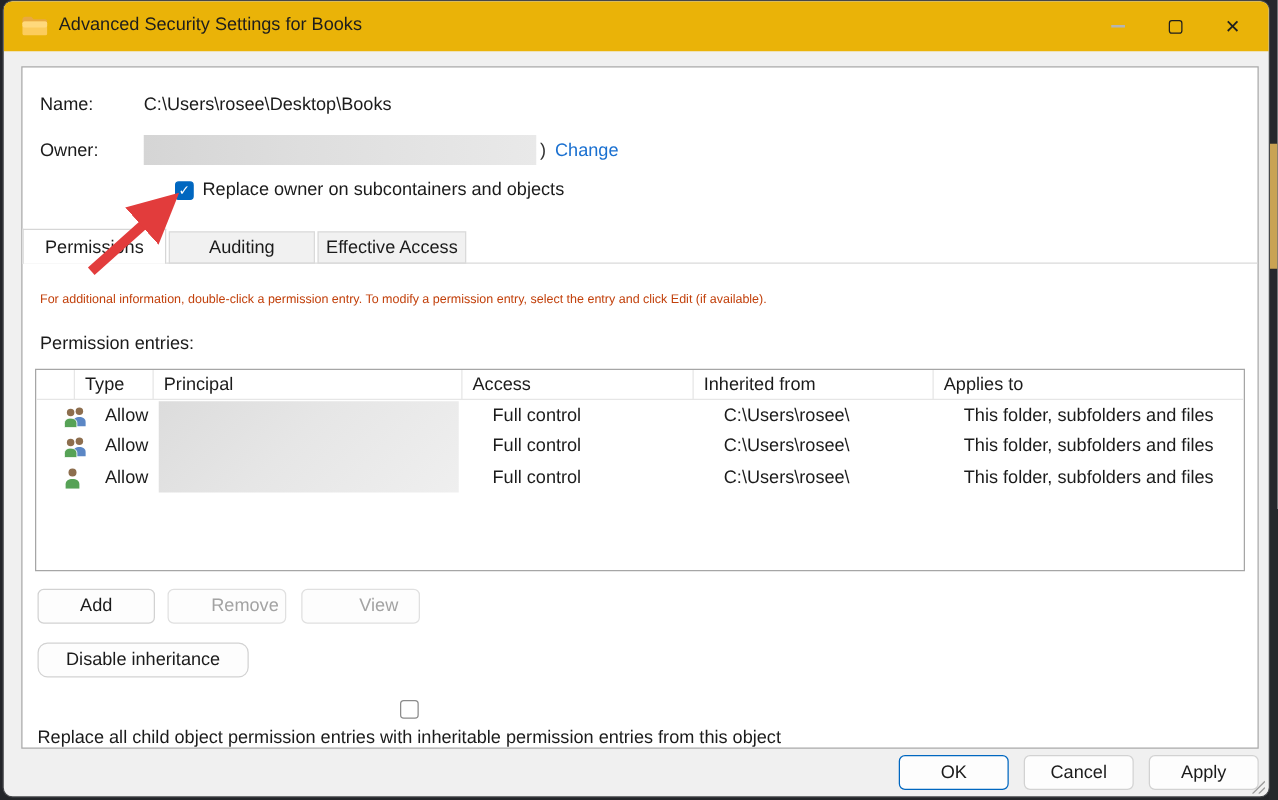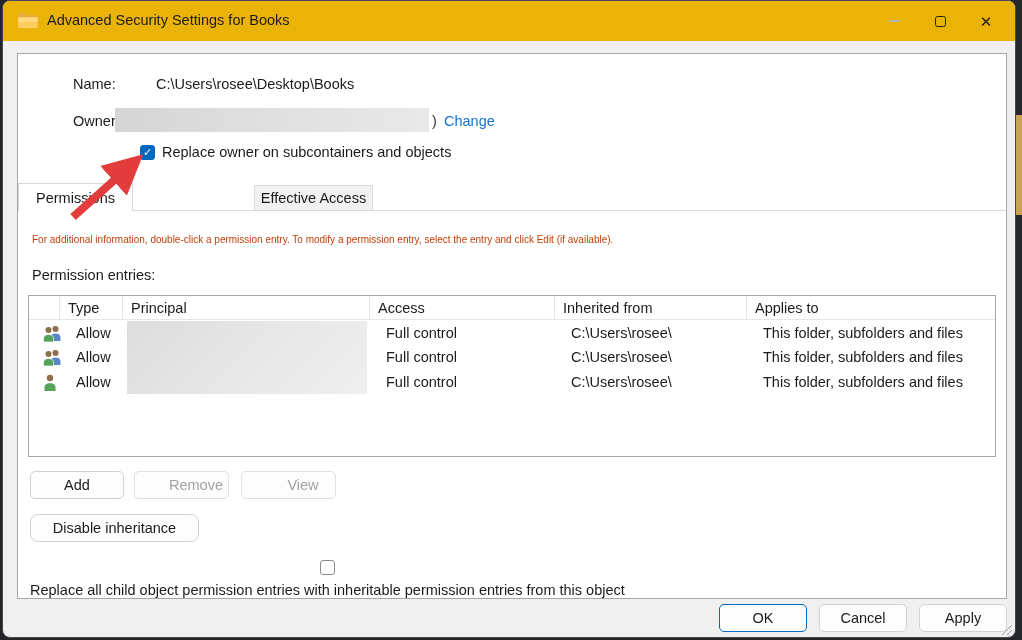--- a/index.html
+++ b/index.html
@@ -19,21 +19,21 @@
   .win-controls { position:absolute; right:6px; top:0; height:40px; display:flex; }
   .win-btn { width:46px; height:40px; display:flex; align-items:center; justify-content:center; cursor:default; }
   .glyph-min { width:11px; height:2px; background:#b5b5b5; }
   .glyph-max { width:11px; height:11px; border:1.4px solid #1f1f1f; border-radius:2.5px; background:transparent; }
   .glyph-close { font-size:15px; color:#1f1f1f; line-height:1; }
 
   
   .panel { position:absolute; left:14px; top:52px; width:990px; height:546px;
            background:#ffffff; border:1px solid #a6a6a6; }
 
-  .lbl { position:absolute; font-size:14.5px; color:#1b1b1b; white-space:nowrap;margin-left:41px; }
+  .lbl { position:absolute; font-size:14.5px; color:#1b1b1b; white-space:nowrap; }
 
   .owner-blur { position:absolute; left:97px; top:54px; width:314px; height:24px;
                 background:linear-gradient(90deg,#d5d5d5 0%,#dedede 40%,#e9e9e9 100%); }
   .owner-remnant { position:absolute; left:414px; top:59px; font-size:14.5px; color:#333; }
   .change-link { position:absolute; left:426px; top:59px; font-size:14.5px; color:#1a70d0; cursor:pointer; white-space:nowrap;text-align:center; }
 
   .checkbox { width:15px; height:15px; border-radius:3px; flex:0 0 auto; }
   .checkbox.checked { background:#0067c0; border:1px solid #0067c0; color:#fff; font-size:11px;
                       display:flex; align-items:center; justify-content:center; }
   .checkbox.unchecked { background:#fff; border:1px solid #8b8b8b; }
@@ -47,21 +47,21 @@
 
   
   .desc { position:absolute; left:14px; top:180px; font-size:10px; color:#c2410c; white-space:nowrap; }
   .entries-lbl { position:absolute; left:14px; top:213px; font-size:14.5px; }
 
   .ptable { position:absolute; left:10px; top:241px; width:968px; height:162px;
             background:#fff; border:1px solid #a6a6a6; font-size:14.5px; }
   .thead { position:absolute; left:0; top:0; width:100%; height:24px; border-bottom:1px solid #e6e6e6; }
   .th { position:absolute; top:0; height:24px; line-height:24px; padding-left:8px;
         border-right:1px solid #e6e6e6; color:#1b1b1b; cursor:default; overflow:hidden; white-space:nowrap; }
-  .trow { position:absolute; left:8px; width:100%; height:24.5px; line-height:24.5px; cursor:default; }
+  .trow { position:absolute; left:16px; width:100%; height:24.5px; line-height:24.5px; cursor:default; }
   .td { position:absolute; top:0; height:24.5px; line-height:24.5px; padding-left:8px; white-space:nowrap; overflow:hidden; }
   .row-icon { position:absolute; left:5px; top:4px; width:22px; height:17px; }
   .principal-blur { position:absolute; left:98px; top:24.5px; width:240px; height:73.5px;
                     background:linear-gradient(135deg,#dcdcdc 0%,#e6e6e6 45%,#efefef 100%); }
 
   .btn { position:absolute; height:28px; background:#fdfdfd; border:1px solid #d2d2d2; border-radius:5px;
          font-size:14.5px; color:#1b1b1b; text-align:center; line-height:26px; cursor:pointer;
          font-family:"Liberation Sans",sans-serif; }
   .btn:disabled, .btn.disabled { color:#a3a3a3; border-color:#e0e0e0; cursor:default;padding-left:29px; }
 
@@ -114,20 +114,23 @@
 
     <div class="cb-row" style="left:122px; top:90px;">
       <div class="checkbox checked">✓</div>
       <span>Replace owner on subcontainers and objects</span>
     </div>
 
     <div class="tabline"></div>
     <div class="tab active" style="left:0; width:115px;">
       <span>Permissions</span>
     </div>
+    <div class="tab inactive" style="left:117px; width:117px;">
+      <span>Auditing</span>
+    </div>
     <div class="tab inactive" style="left:236px; width:119px;">
       <span>Effective Access</span>
     </div>
 
     <div class="desc">For additional information, double-click a permission entry. To modify a permission entry, select the entry and click Edit (if available).</div>
     <div class="entries-lbl">Permission entries:</div>
 
     <div class="ptable">
       <div class="thead">
         <div class="th" style="left:0; width:31px; border-right:1px solid #e6e6e6;"></div>

